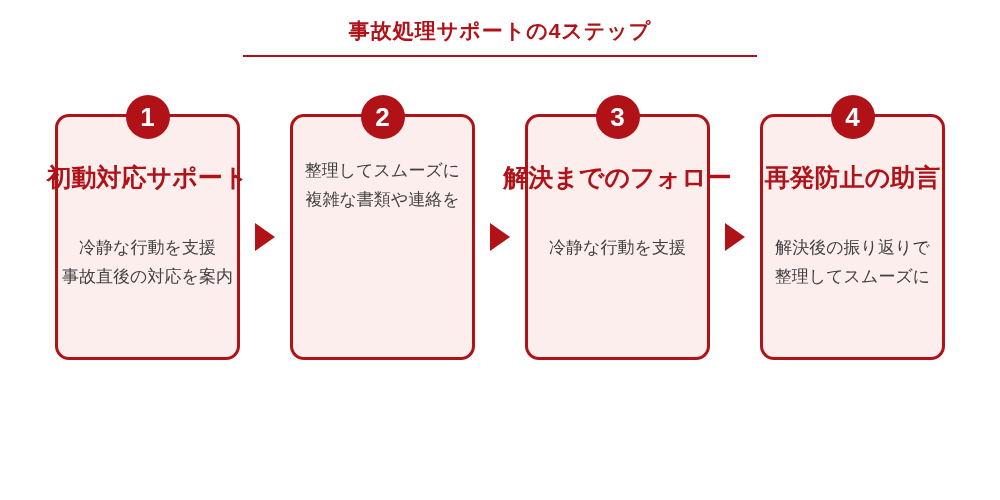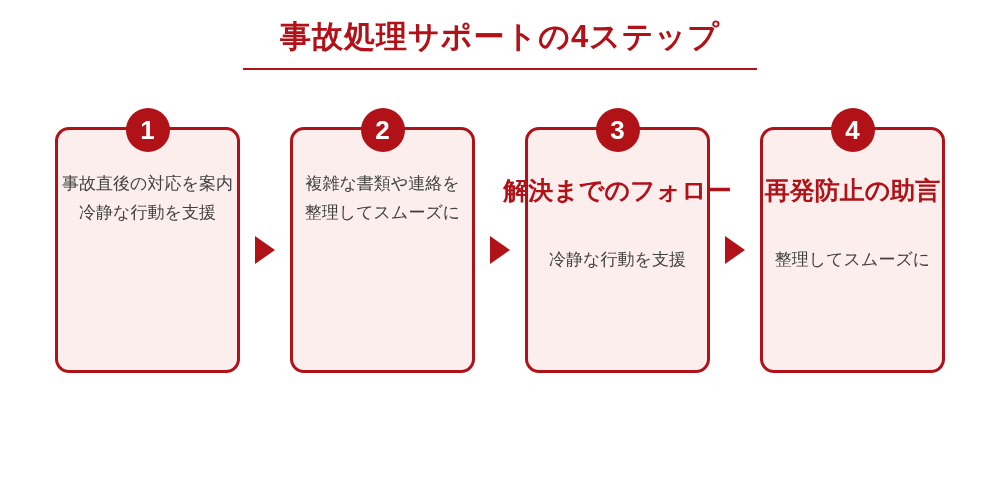--- a/index.html
+++ b/index.html
@@ -21,21 +21,21 @@
   }
   
   .title-wrap {
     width: 514px;
     margin: 18px auto 0 auto;
     text-align: center;
     padding-bottom: 11px;
     border-bottom: 2.5px solid var(--accent);
   }
   .title-wrap h1 {
-    font-size: 31px;
+    font-size: 21px;
     font-weight: bold;
     color: var(--accent);
     letter-spacing: 1px;
     line-height: 1.25;
     white-space: nowrap;
   }
   
   .steps {
     display: flex;
     justify-content: center;
@@ -105,50 +105,52 @@
 <div class="canvas">
 
   <div class="title-wrap">
     <h1>事故処理サポートの4ステップ</h1>
   </div>
 
   <div class="steps">
 
     <div class="card">
       <div class="badge">1</div>
+      <div class="card-title">初動対応サポート</div>
       <div class="card-desc">
+        <div>冷静な行動を支援</div>
         <div>事故直後の対応を案内</div>
-        <div>冷静な行動を支援</div>
       </div>
     </div>
 
     <div class="arrow"></div>
 
     <div class="card">
       <div class="badge">2</div>
       <div class="card-desc">
+        <div>整理してスムーズに</div>
         <div>複雑な書類や連絡を</div>
-        <div>整理してスムーズに</div>
       </div>
     </div>
 
     <div class="arrow"></div>
 
     <div class="card">
       <div class="badge">3</div>
       <div class="card-title">解決までのフォロー</div>
       <div class="card-desc">
         <div>冷静な行動を支援</div>
       </div>
     </div>
 
     <div class="arrow"></div>
 
     <div class="card">
       <div class="badge">4</div>
       <div class="card-title">再発防止の助言</div>
       <div class="card-desc">
+        <div>解決後の振り返りで</div>
         <div>整理してスムーズに</div>
       </div>
     </div>
 
   </div>
 </div>
 
 </body></html>

